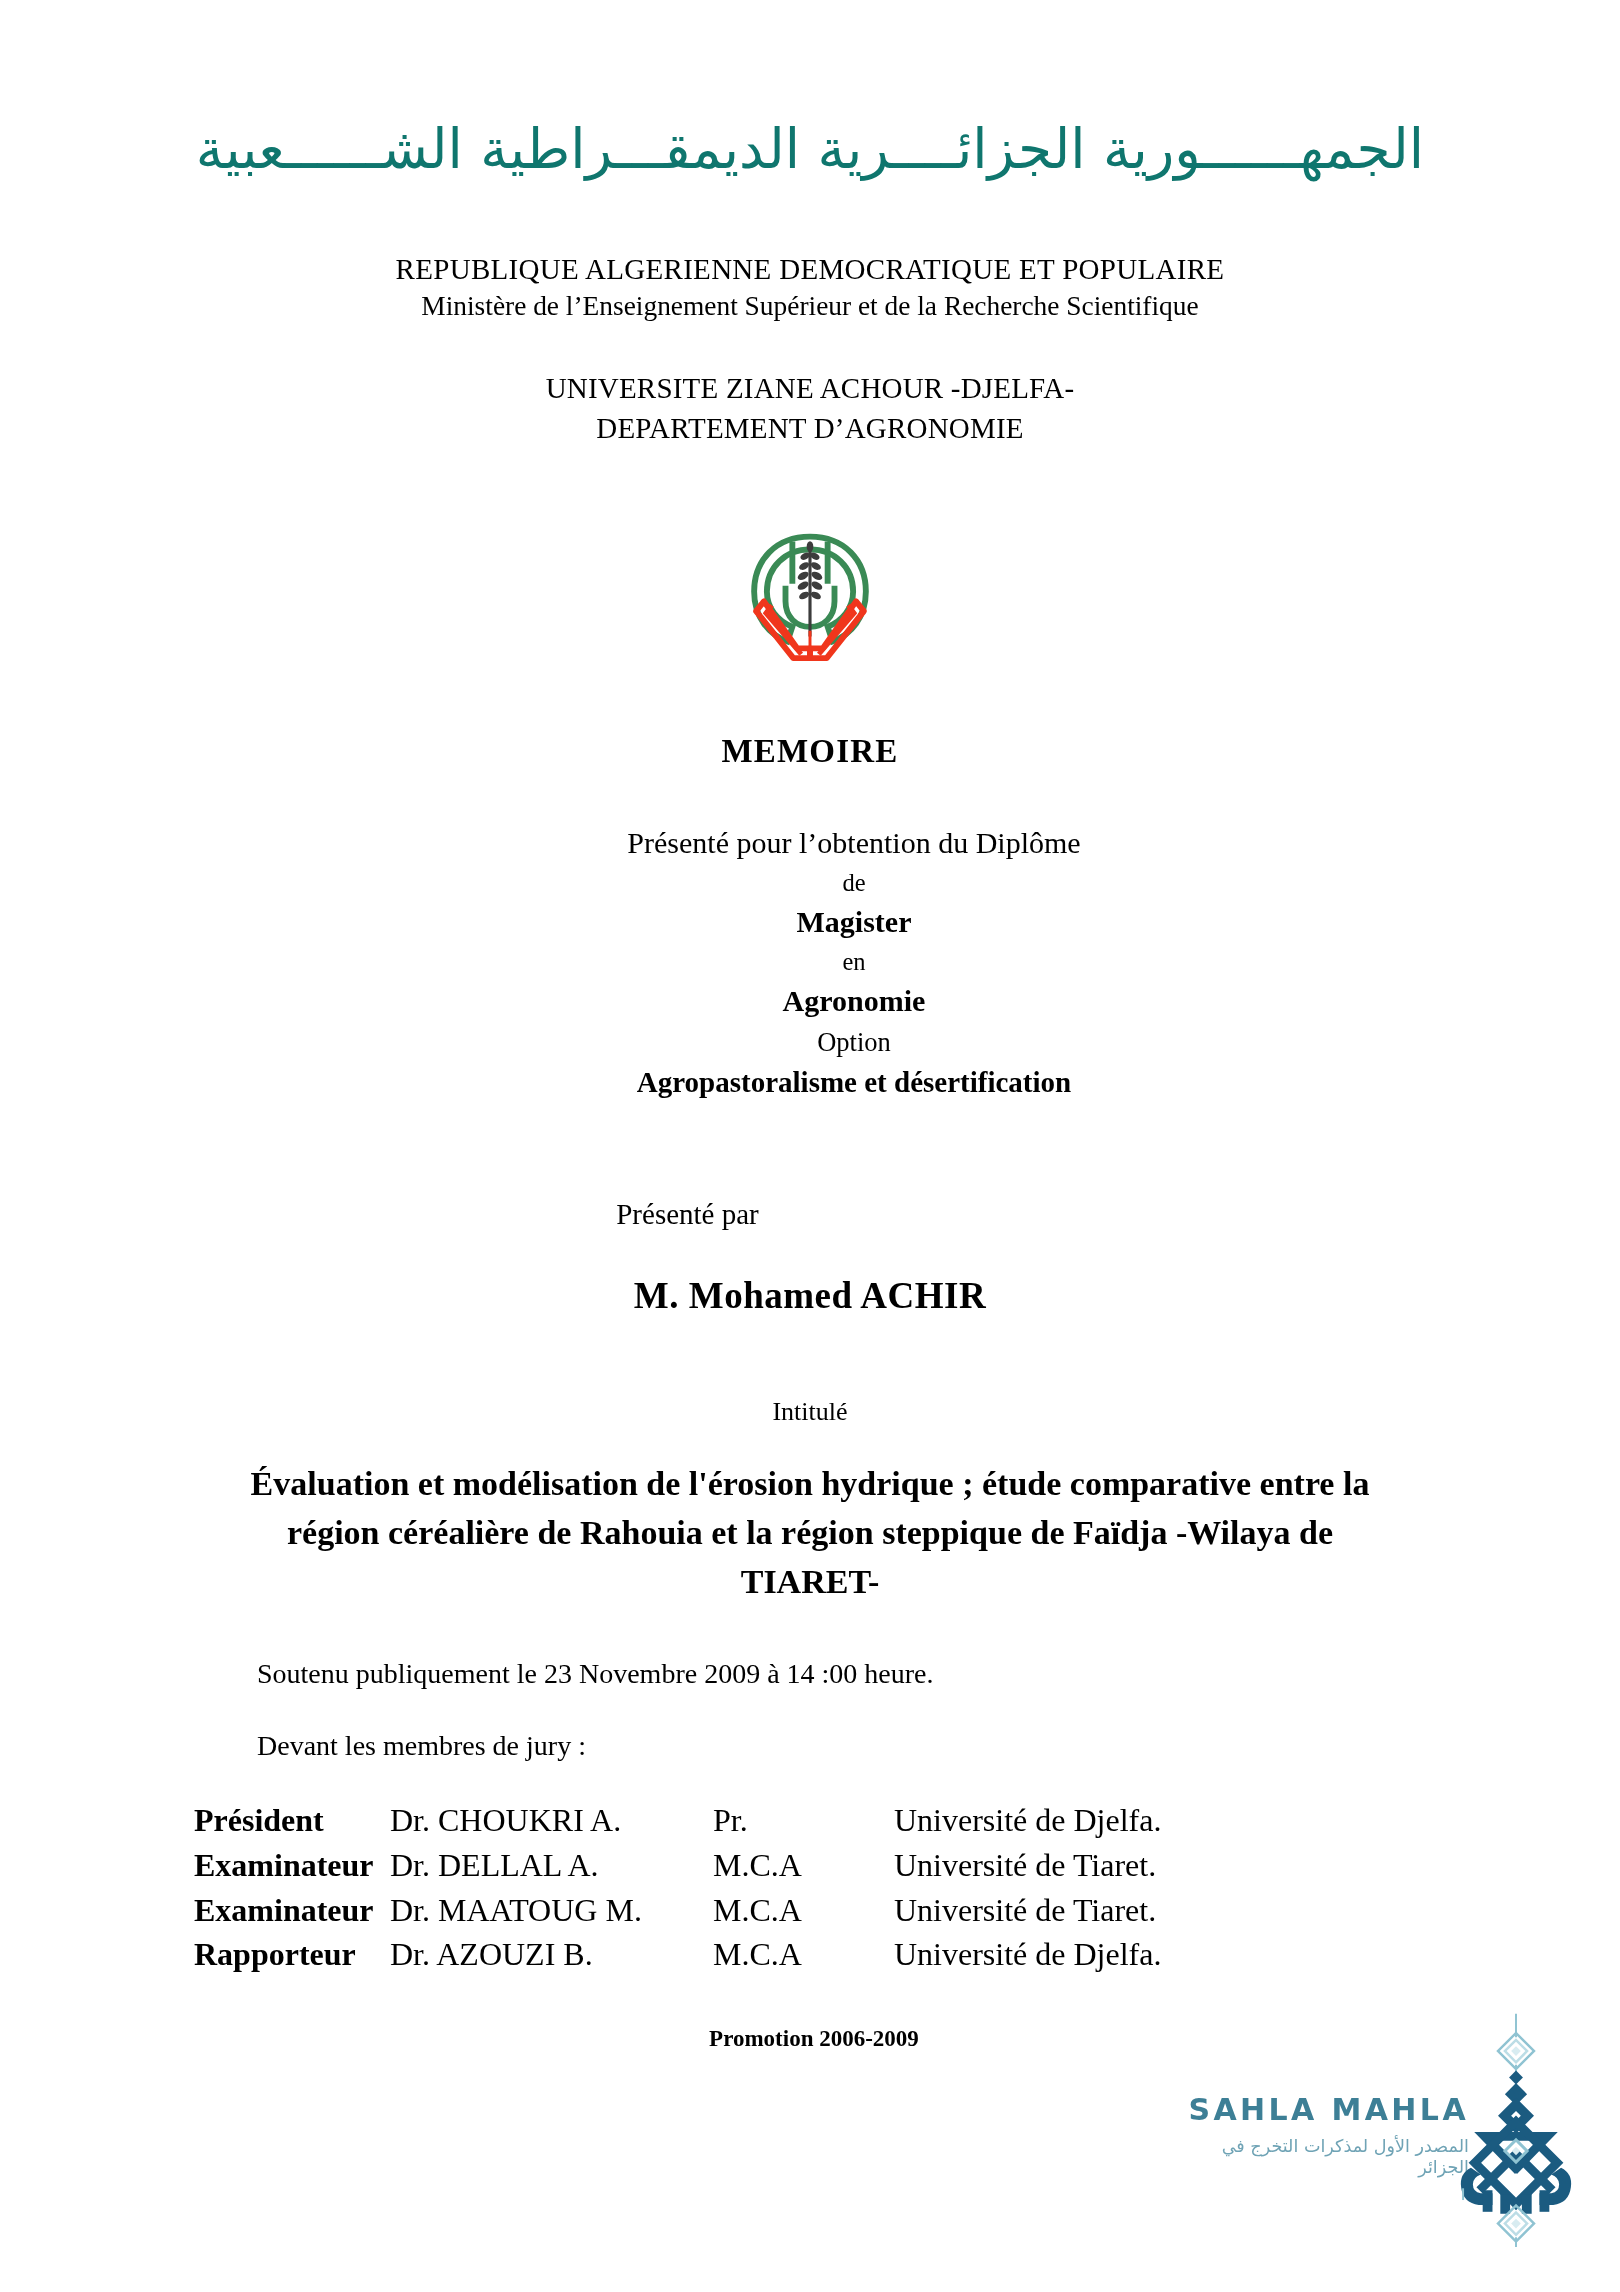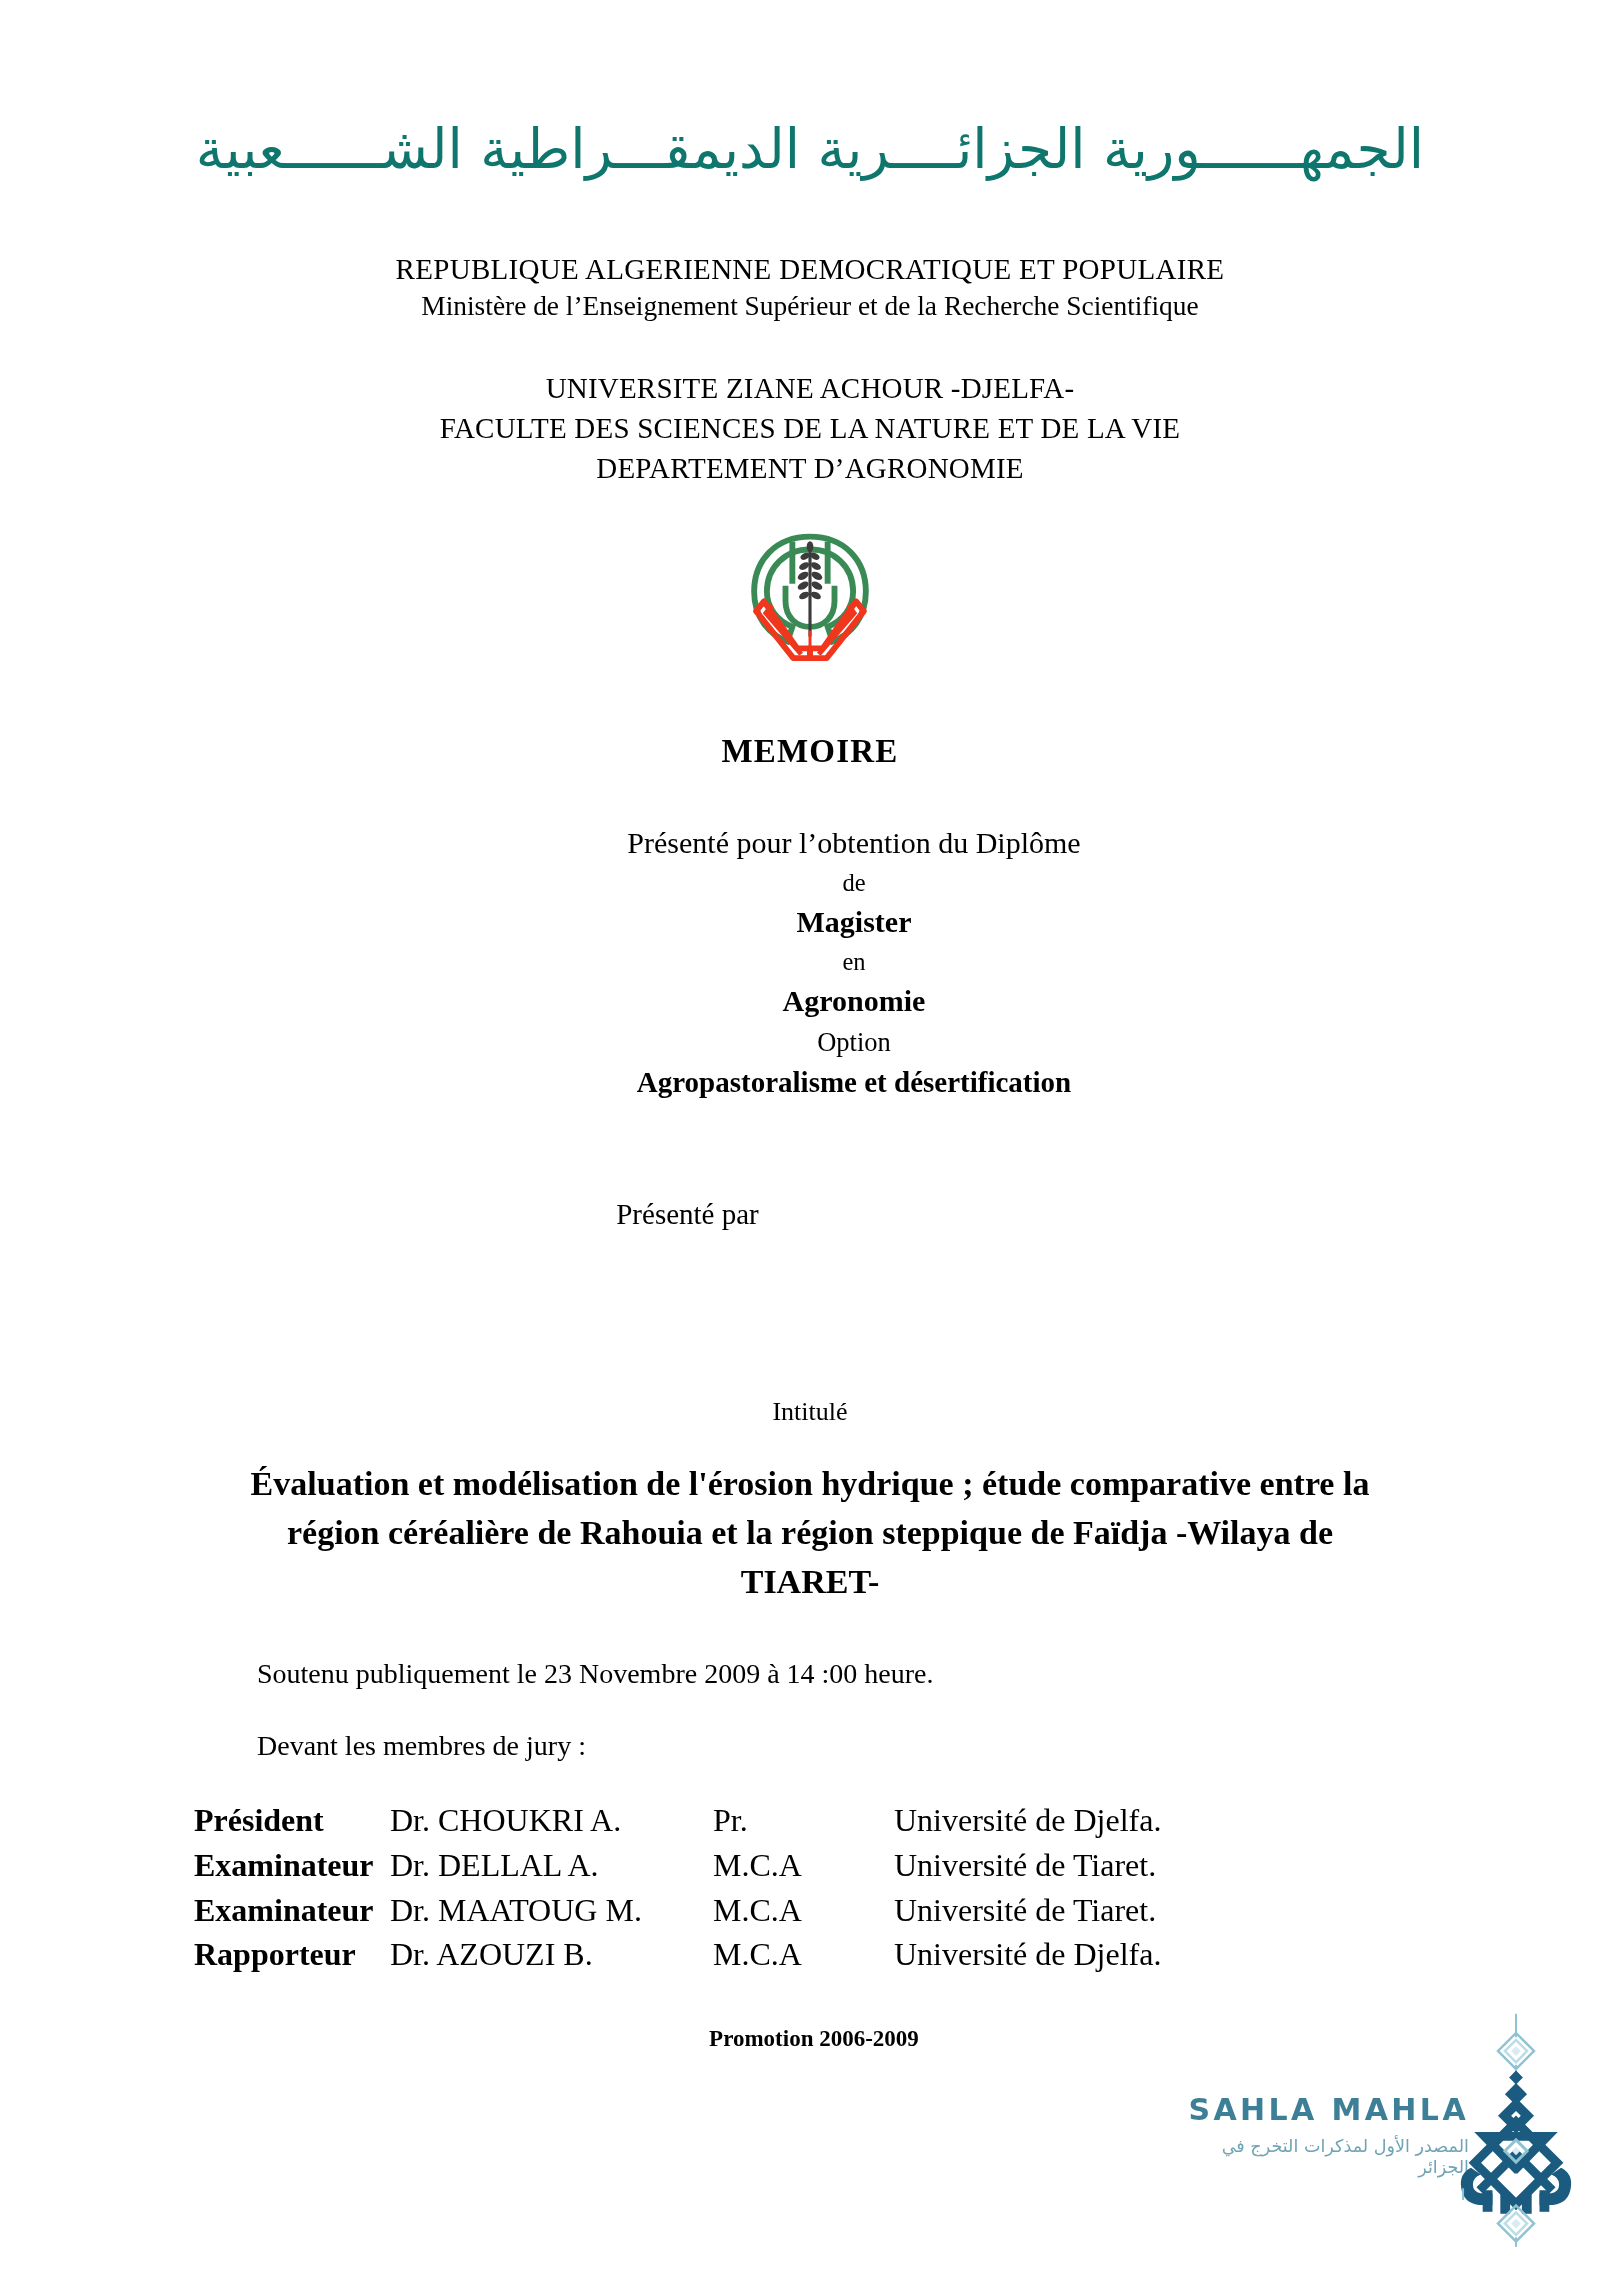--- a/index.html
+++ b/index.html
@@ -238,21 +238,20 @@
 
   <div class="arabic-header">الجمهــــــورية الجزائــــرية الديمقـــراطية الشــــــعبية</div>
 
   <div class="republic-block">
     <div class="republic-line">REPUBLIQUE ALGERIENNE DEMOCRATIQUE ET POPULAIRE</div>
     <div class="ministry-line">Ministère de l’Enseignement Supérieur et de la Recherche Scientifique</div>
   </div>
 
   <div class="university-block">
     <div class="u-line">UNIVERSITE ZIANE ACHOUR -DJELFA-</div>
-    <div class="u-line">FACULTE DES SCIENCES DE LA NATURE ET DE LA VIE</div>
     <div class="u-line">DEPARTEMENT D’AGRONOMIE</div>
   </div>
 
   <div class="emblem">
     <svg viewBox="0 0 150 160" xmlns="http://www.w3.org/2000/svg">
 
       <path d="M75 22
                C 40 22 18 46 18 78
                C 18 104 33 122 52 129
                L 57 114
@@ -313,20 +312,21 @@
     <div class="d-presente">Présenté pour l’obtention du Diplôme</div>
     <div class="d-de">de</div>
     <div class="d-magister">Magister</div>
     <div class="d-en">en</div>
     <div class="d-agro">Agronomie</div>
     <div class="d-option">Option</div>
     <div class="d-spec">Agropastoralisme et désertification</div>
   </div>
 
   <div class="presente-par">Présenté par</div>
+  <div class="author-name">M. Mohamed ACHIR</div>
 
   <div class="intitule">Intitulé</div>
   <div class="thesis-title">Évaluation et modélisation de l'érosion hydrique ; étude comparative entre la région céréalière de Rahouia et la région steppique de Faïdja -Wilaya de TIARET-</div>
 
   <div class="defense">Soutenu publiquement le 23 Novembre 2009 à 14 :00 heure.</div>
   <div class="jury-intro">Devant les membres de jury :</div>
 
   <table class="jury-table">
     <tbody>
       <tr>

